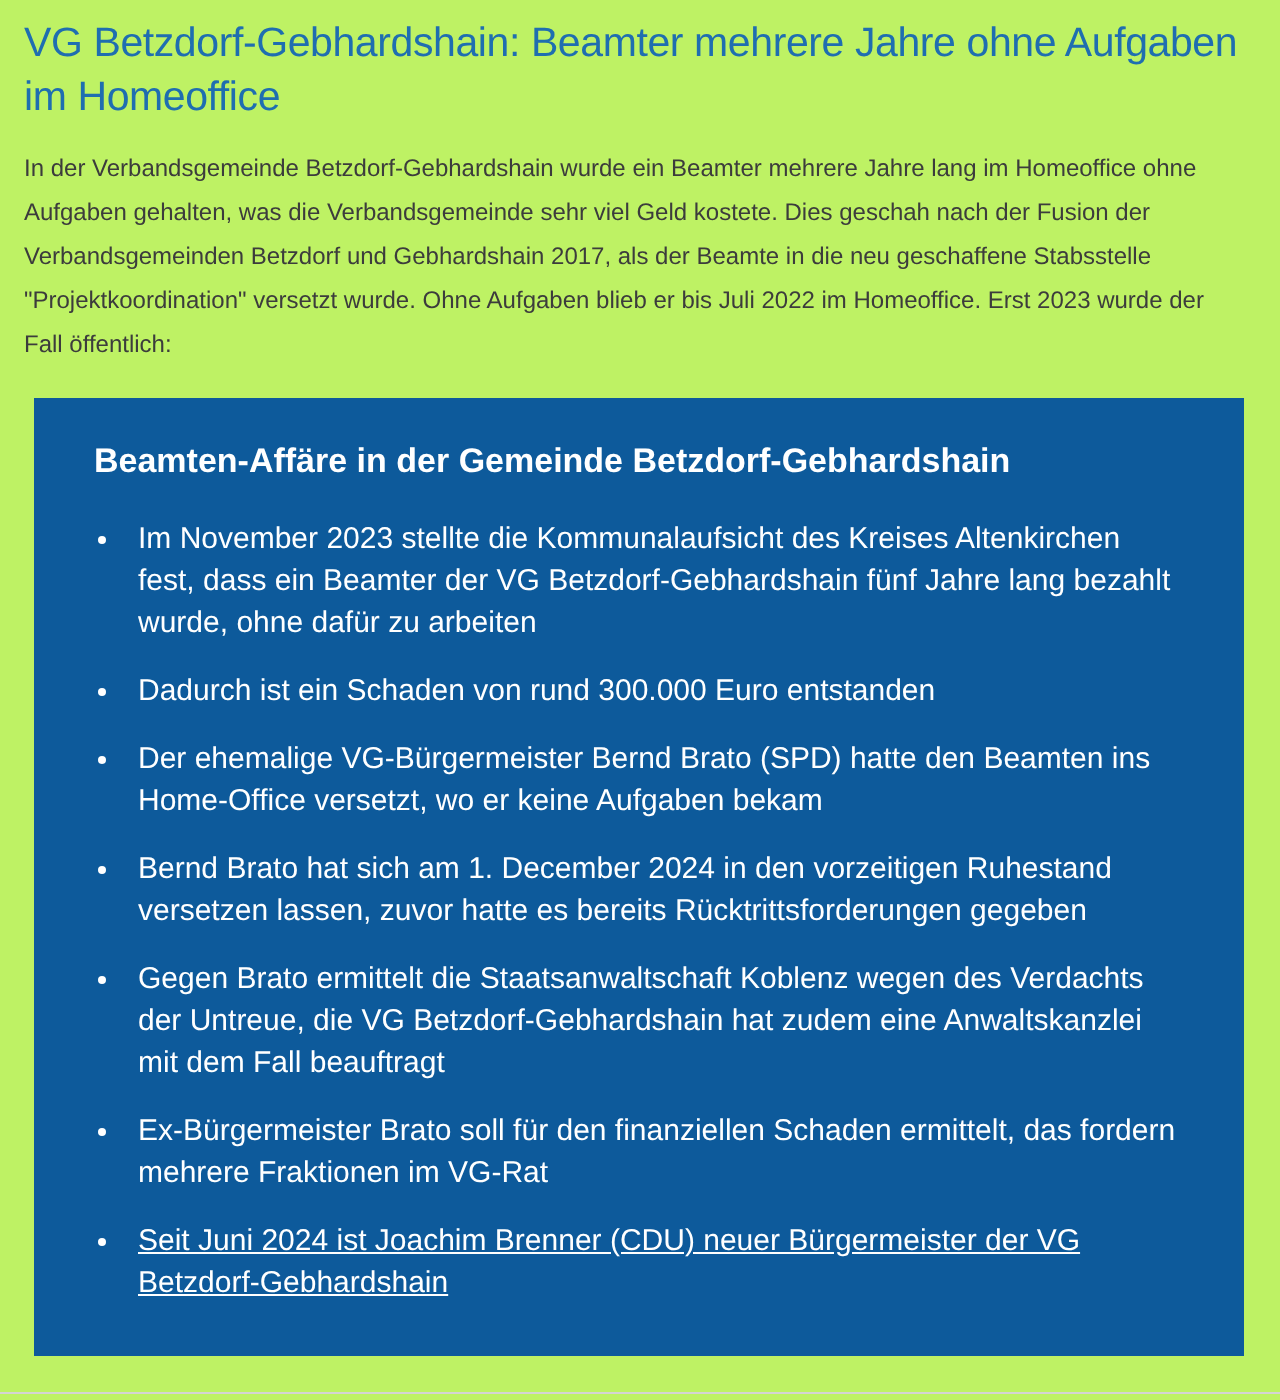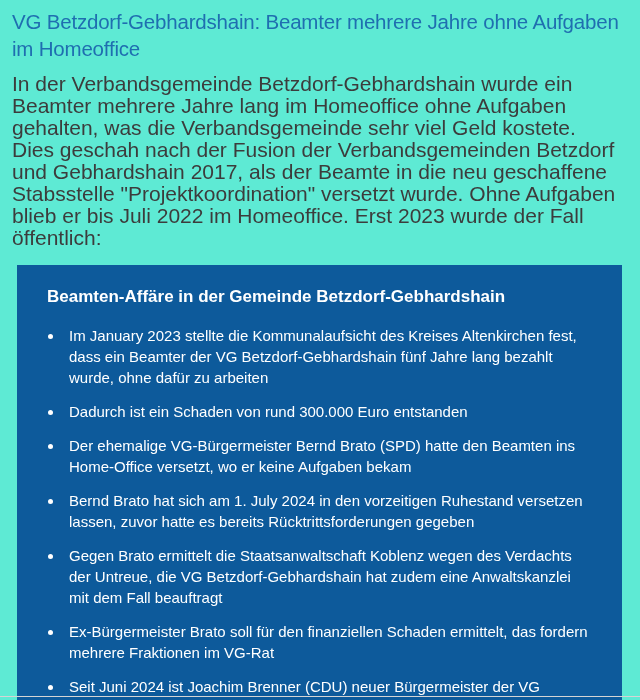--- a/index.html
+++ b/index.html
@@ -7,38 +7,38 @@
     --link-blue:#1f6eb0;
     --infobox-blue:#0d5a9b;
     --body-text:#3c3c3c;
   }
   *{box-sizing:border-box;}
   html,body{margin:0;padding:0;background:#fff;}
   body{font-family:"Liberation Sans", sans-serif;}
   .page{
     position:relative;
     width:640px;height:700px;
-    background:#5eead4;
+    background:#bef264;
     padding:6px 18px 0 12px;
     overflow:hidden;
   }
   .article-title{
     margin:2px 0 0;
     max-width:612px;
     color:var(--title-blue);
     font-size:20.5px;
     line-height:27px;
     font-weight:400;
     letter-spacing:-0.2px;
   }
   .intro{
     margin:11px 0 16px;
     max-width:610px;
     color:var(--body-text);
-    font-size:21px;
+    font-size:12px;
     line-height:22px;
   }
   .infobox{
     margin:15px 0 0 5px;
     width:605px;
     background:var(--infobox-blue);
     padding:21px 30px 26px 30px;
     color:#fff;
   }
   .infobox-heading{
@@ -52,47 +52,47 @@
     margin:0;
     padding-left:17px;
     font-size:15px;
     line-height:21px;
     color:#fff;
   }
   .infobox-list li{
     padding-left:5px;
     margin-bottom:13px;
   }
-  .infobox-list li:last-child{margin-bottom:0;}
+  .infobox-list li:last-child{margin-bottom:0;text-decoration:underline;}
   .bottom-divider{
     position:absolute;
     left:0;right:0;bottom:3px;
     border-top:1px solid #d4d4d4;
   }
 </style>
 </head>
 <body>
 
 <div class="page">
 
   <h1 class="article-title">VG Betzdorf-Gebhardshain: Beamter mehrere Jahre ohne Aufgaben im Homeoffice</h1>
 
   <p class="intro">In der Verbandsgemeinde Betzdorf-Gebhardshain wurde ein Beamter mehrere Jahre lang im Homeoffice ohne Aufgaben gehalten, was die Verbandsgemeinde sehr viel Geld kostete. Dies geschah nach der Fusion der Verbandsgemeinden Betzdorf und Gebhardshain 2017, als der Beamte in die neu geschaffene Stabsstelle "Projektkoordination" versetzt wurde. Ohne Aufgaben blieb er bis Juli 2022 im Homeoffice. Erst 2023 wurde der Fall öffentlich:</p>
 
   <div class="infobox">
     <h2 class="infobox-heading">Beamten-Affäre in der Gemeinde Betzdorf-Gebhardshain</h2>
     <ul class="infobox-list">
 
-        <li>Im January 2023 stellte die Kommunalaufsicht des Kreises Altenkirchen fest, dass ein Beamter der VG Betzdorf-Gebhardshain fünf Jahre lang bezahlt wurde, ohne dafür zu arbeiten</li>
+        <li>Im November 2023 stellte die Kommunalaufsicht des Kreises Altenkirchen fest, dass ein Beamter der VG Betzdorf-Gebhardshain fünf Jahre lang bezahlt wurde, ohne dafür zu arbeiten</li>
 
         <li>Dadurch ist ein Schaden von rund 300.000 Euro entstanden</li>
 
         <li>Der ehemalige VG-Bürgermeister Bernd Brato (SPD) hatte den Beamten ins Home-Office versetzt, wo er keine Aufgaben bekam</li>
 
-        <li>Bernd Brato hat sich am 1. July 2024 in den vorzeitigen Ruhestand versetzen lassen, zuvor hatte es bereits Rücktrittsforderungen gegeben</li>
+        <li>Bernd Brato hat sich am 1. December 2024 in den vorzeitigen Ruhestand versetzen lassen, zuvor hatte es bereits Rücktrittsforderungen gegeben</li>
 
         <li>Gegen Brato ermittelt die Staatsanwaltschaft Koblenz wegen des Verdachts der Untreue, die VG Betzdorf-Gebhardshain hat zudem eine Anwaltskanzlei mit dem Fall beauftragt</li>
 
         <li>Ex-Bürgermeister Brato soll für den finanziellen Schaden ermittelt, das fordern mehrere Fraktionen im VG-Rat</li>
 
         <li>Seit Juni 2024 ist Joachim Brenner (CDU) neuer Bürgermeister der VG Betzdorf-Gebhardshain</li>
       </ul>
   </div>
 
   <div class="bottom-divider"></div>

